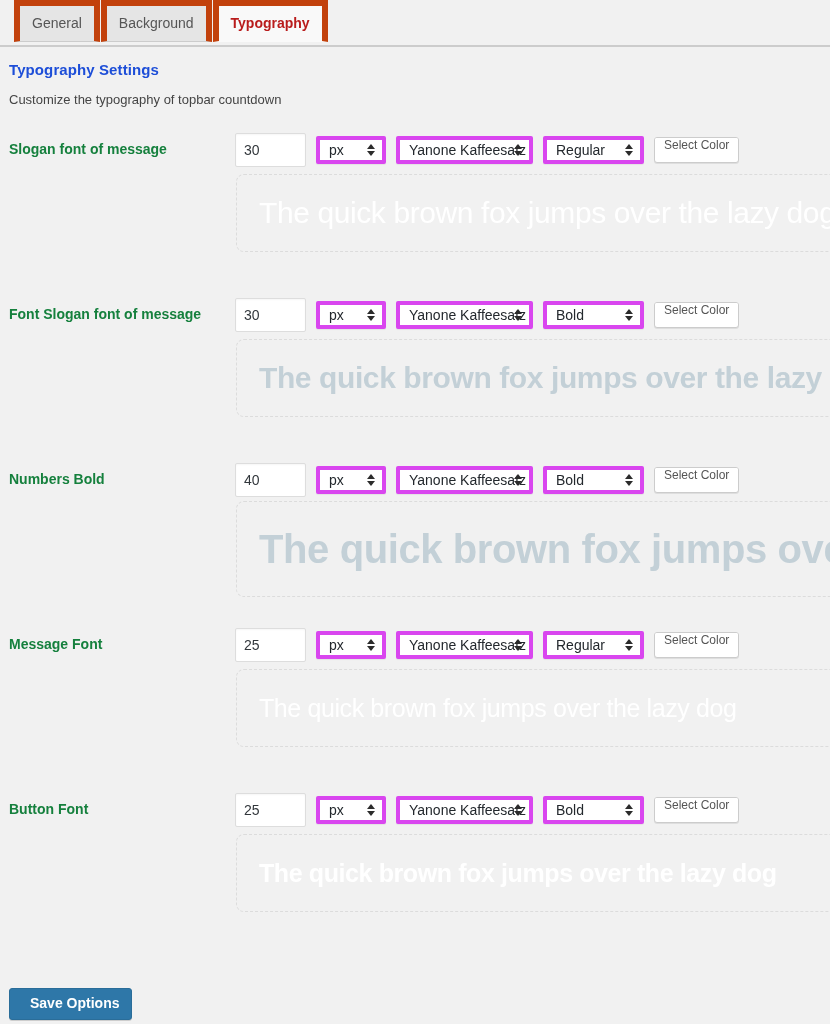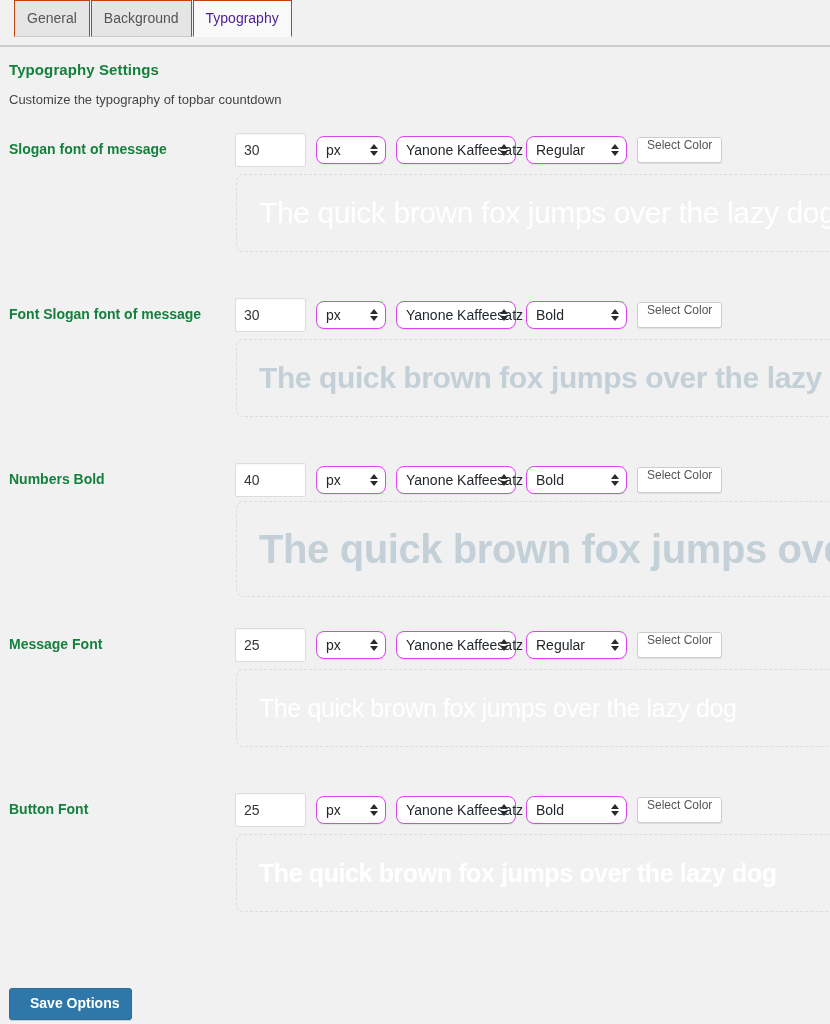--- a/index.html
+++ b/index.html
@@ -34,41 +34,41 @@
     background: #ccc;
   }
   .tab {
     position: relative;
     z-index: 2;
     display: inline-block;
     box-sizing: border-box;
     margin: 0 1px -1px 0;
     padding: 9px 12px 10px 12px;
     background: #e5e5e5;
-    border: 1px solid #c2410c;
+    border: 6px solid #c2410c;
     border-bottom: 1px solid #ccc;
     font-size: 14px;
     line-height: 16px;
     color: #555;
     cursor: pointer;
     vertical-align: bottom;
   }
   .tab.active {
     background: #f9f9f9;
     border-bottom-color: #f9f9f9;
-    font-weight: normal;
-    color: #4c1d95;
+    font-weight: bold;
+    color: #b91c1c;
   }
 
   
   .page-heading {
     margin: 14px 0 0 9px;
     font-size: 15px;
     font-weight: bold;
-    color: #15803d;
+    color: #1d4ed8;
     letter-spacing: .1px;
   }
   .page-sub {
     margin: 14px 0 14px 9px;
     font-size: 13px;
     color: #444;
   }
 
   
   .rows {
@@ -114,30 +114,30 @@
 
   .sel {
     position: relative;
     box-sizing: border-box;
     height: 28px;
     margin-right: 10px;
     padding: 0 24px 0 9px;
     display: flex;
     align-items: center;
     background: #fff;
-    border: 1px solid #d946ef;
-    border-radius: 8px;
+    border: 4px solid #d946ef;
+    border-radius: 2px;
     box-shadow: 0 1px 1px rgba(0,0,0,.06);
     font-size: 14px;
     color: #23282d;
     cursor: pointer;
     white-space: nowrap;
   }
   .sel.unit { width: 70px; }
-  .sel.family { width: 120px; }
+  .sel.family { width: 137px; }
   .sel.weight { width: 101px; }
   .sel .stepper {
     position: absolute;
     right: 7px;
     top: 50%;
     transform: translateY(-50%);
     width: 9px;
     height: 16px;
     display: flex;
     flex-direction: column;

